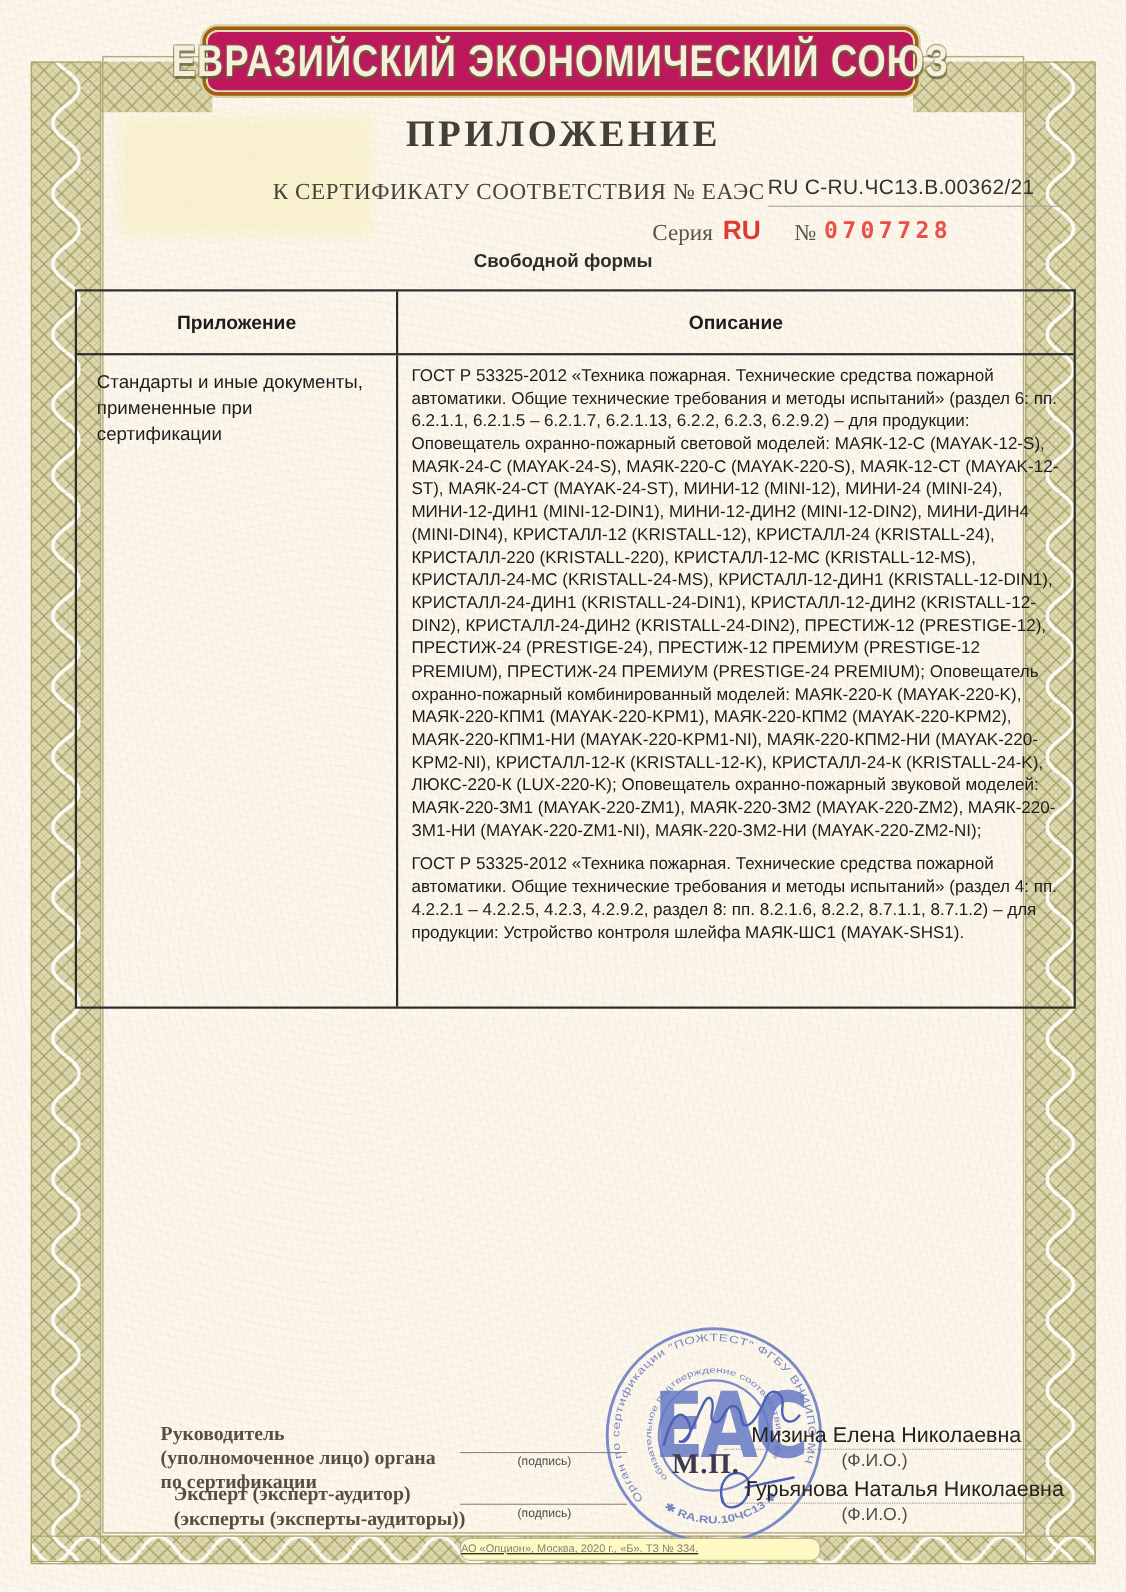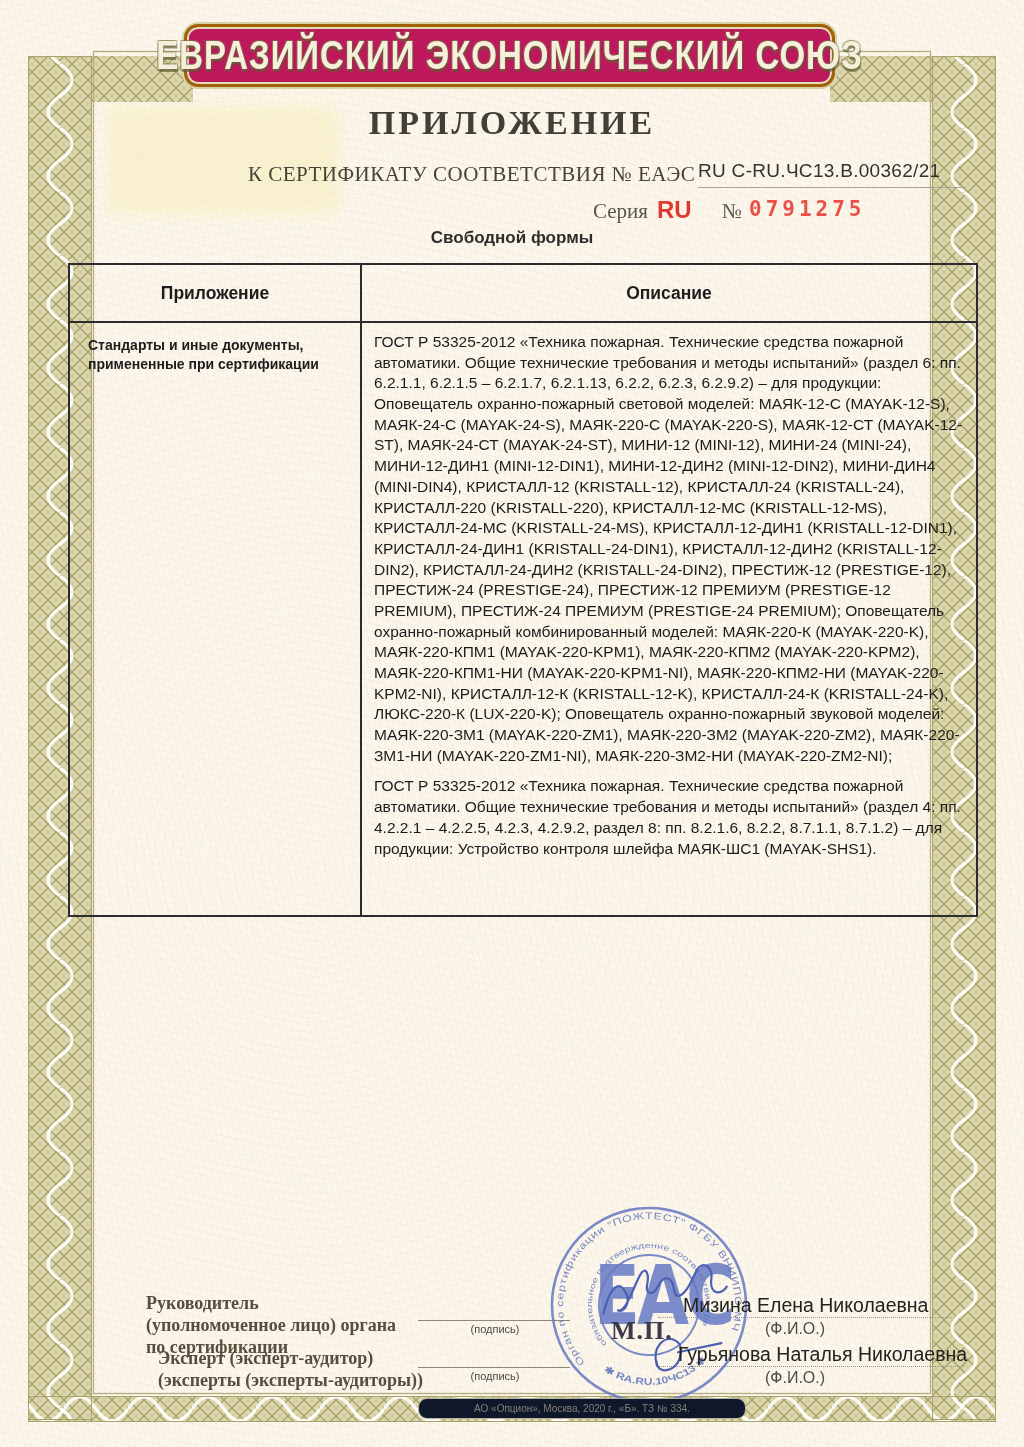--- a/index.html
+++ b/index.html
@@ -48,21 +48,21 @@
 
   
   .cert-table{position:absolute;left:68px;top:263px;width:906px;height:650px;z-index:3;
       border:2px solid #2c2c2c;background:transparent;display:flex;flex-direction:column;}
   .t-head{display:flex;height:56px;border-bottom:2px solid #2c2c2c;}
   .t-body{display:flex;flex:1;}
   .col-a{width:292px;border-right:2px solid #2c2c2c;box-sizing:border-box;}
   .col-b{flex:1;box-sizing:border-box;}
   .t-head .col-a,.t-head .col-b{display:flex;align-items:center;justify-content:center;
       font-weight:bold;font-size:17.5px;color:#1d1d1d;}
-  .cell-appendix{padding:13px 20px 0 18px;font-weight:bold;font-size:14px;line-height:1.38;
+  .cell-appendix{padding:13px 20px 0 18px;font-weight:normal;font-size:17px;line-height:1.38;
       color:#1d1d1d;}
   .cell-desc{padding:9px 10px 0 12px;font-size:15.5px;line-height:1.335;color:#1c1c1c;}
   .cell-desc p{margin:0 0 10px 0;}
 
   
   .sig-label{position:absolute;z-index:3;font-family:"Liberation Serif",serif;font-weight:600;
       font-size:18px;line-height:1.22;color:#554f3d;}
   .sig-label-head{left:146px;top:1293px;width:255px;}
   .sig-label-expert{left:158px;top:1348px;width:272px;}
   .sig-line{position:absolute;z-index:3;border-top:1.2px solid #8d887b;}
@@ -86,22 +86,22 @@
       font-weight:bold;font-size:66px;letter-spacing:-3px;color:rgba(110,128,198,.90);
       transform:scale(1.02,1.25);transform-origin:left top;}
   .mp-mark{position:absolute;left:611px;top:1316px;z-index:7;font-family:"Liberation Serif",serif;
       font-weight:bold;font-size:26px;color:#3b3b4d;letter-spacing:1px;}
   .stamp{position:absolute;left:542px;top:1198px;z-index:5;transform:rotate(-12deg);opacity:.85;}
   .scribble-1{position:absolute;left:592px;top:1258px;z-index:6;transform:rotate(-10deg);}
   .scribble-2{position:absolute;left:626px;top:1330px;z-index:6;transform:rotate(-4deg);}
 
   
   .print-box{position:absolute;left:418px;top:1398px;width:326px;height:19px;z-index:8;
-      background:#0f172a;border:1px solid #b7b3a2;border-radius:9px;
-      display:flex;align-items:center;justify-content:center;}
+      background:#fef9c3;border:1px solid #b7b3a2;border-radius:9px;
+      display:flex;align-items:center;text-decoration:underline;}
   .print-text{font-size:10px;color:#84817a;white-space:nowrap;}
 </style>
 </head>
 <body>
 
 <div class="page">
 
   <div class="paper-texture"></div>
   <div class="watermark-blob"></div>
 
@@ -148,21 +148,21 @@
 
   <div class="cert-line">
     <span class="cert-label">К СЕРТИФИКАТУ СООТВЕТСТВИЯ № ЕАЭС</span>
     <span class="cert-number">RU С-RU.ЧС13.В.00362/21</span>
   </div>
 
   <div class="series-line">
     <span class="series-label">Серия</span>
     <span class="series-value">RU</span>
     <span class="number-sign">№</span>
-    <span class="blank-number">0791275</span>
+    <span class="blank-number">0707728</span>
   </div>
 
   <div class="form-type">Свободной формы</div>
 
   <div class="cert-table">
     <div class="t-head">
       <div class="col-a">Приложение</div>
       <div class="col-b">Описание</div>
     </div>
     <div class="t-body">

